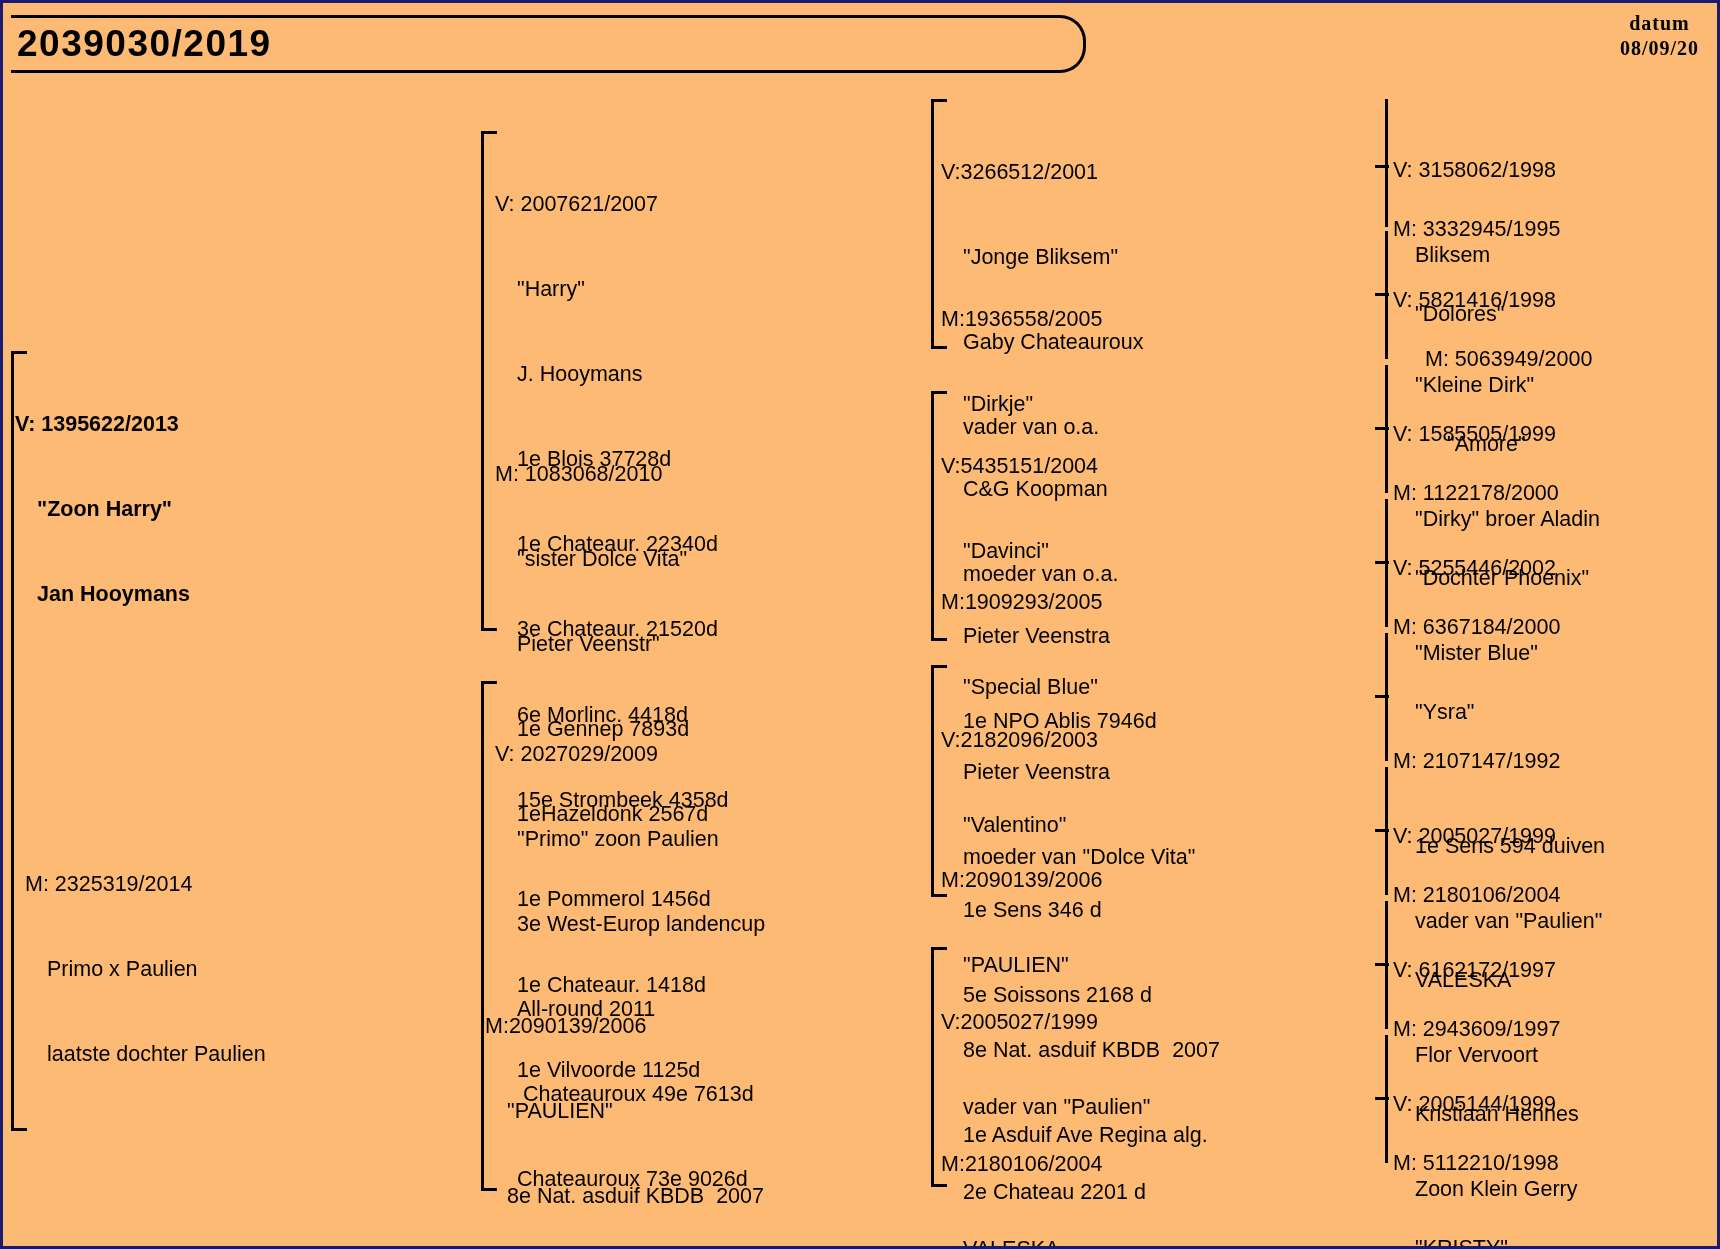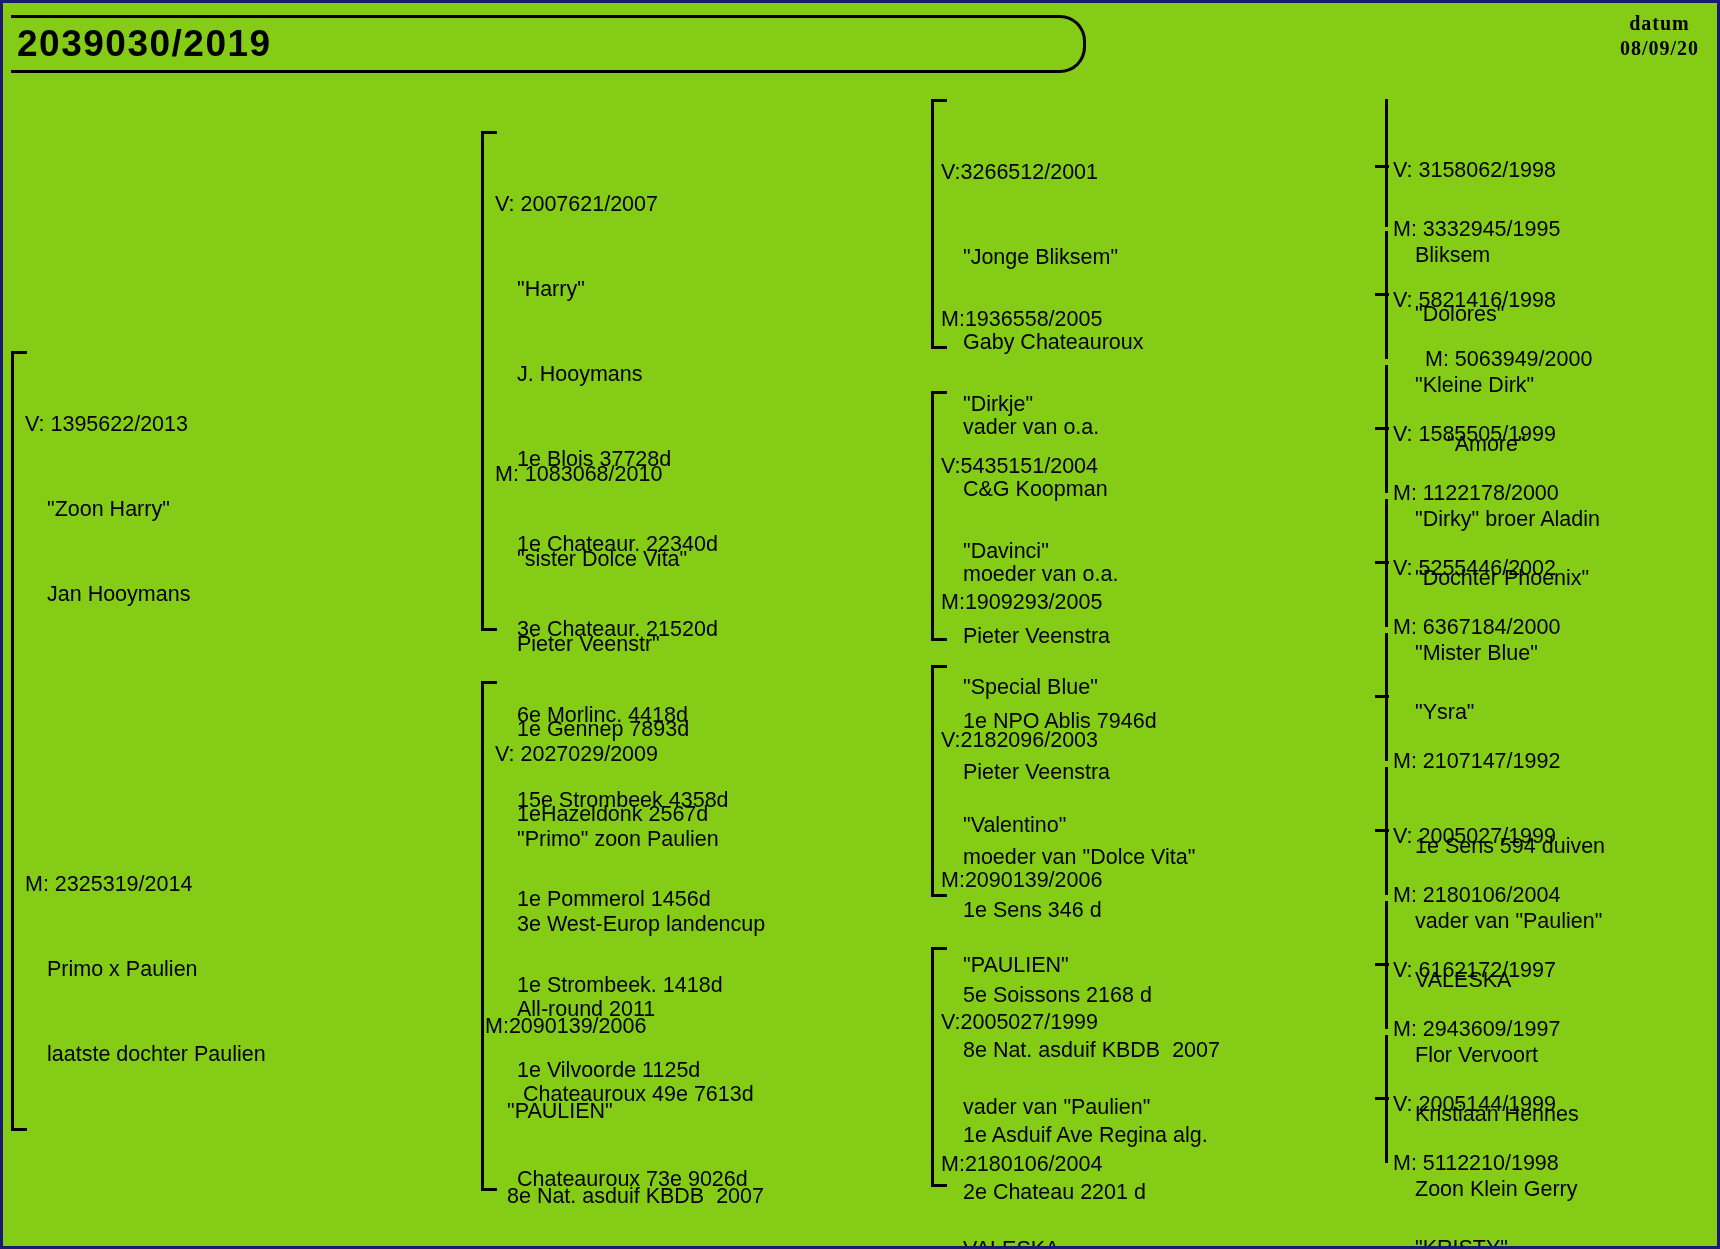--- a/index.html
+++ b/index.html
@@ -4,21 +4,21 @@
 <style>
   html, body {
     margin: 0;
     padding: 0;
     background: #ffffff;
   }
   #page {
     position: relative;
     width: 1720px;
     height: 1249px;
-    background: #84cc16;
+    background: #fdba74;
     font-family: "Liberation Sans", sans-serif;
     color: #000000;
     overflow: hidden;
     box-sizing: border-box;
     border-left: 3px solid #1a1a6e;
     border-right: 3px solid #1a1a6e;
     border-top: 3px solid #1a1a6e;
     border-bottom: 3px solid #1a1a6e;
   }
   
@@ -100,21 +100,21 @@
     <div id="ring-box"></div>
     <div id="ring-number">2039030/2019</div>
     <div id="datum-block">
       <div>datum</div>
       <div>08/09/20</div>
     </div>
   </div>
 
   <div class="bracket" style="left:8px; top:348px; height:780px;"></div>
 
-  <div class="node" style="left:22px; top:350px;">
+  <div class="node" style="left:12px; top:350px;font-weight:bold;">
     <span class="hdr">V: 1395622/2013</span>
     <span class="ln indent">"Zoon Harry"</span>
     <span class="ln indent">Jan Hooymans</span>
   </div>
 
   <div class="node" style="left:22px; top:810px;">
     <span class="hdr">M: 2325319/2014</span>
     <span class="ln indent">Primo x Paulien</span>
     <span class="ln indent">laatste dochter Paulien</span>
   </div>
@@ -134,21 +134,21 @@
     <span class="ln indent">15e Strombeek 4358d</span>
   </div>
 
   <div class="node" style="left:492px; top:400px;">
     <span class="hdr">M: 1083068/2010</span>
     <span class="ln indent">"sister Dolce Vita"</span>
     <span class="ln indent">Pieter Veenstr"</span>
     <span class="ln indent">1e Gennep 7893d</span>
     <span class="ln indent">1eHazeldonk 2567d</span>
     <span class="ln indent">1e Pommerol 1456d</span>
-    <span class="ln indent">1e Strombeek. 1418d</span>
+    <span class="ln indent">1e Chateaur. 1418d</span>
     <span class="ln indent">1e Vilvoorde 1125d</span>
   </div>
 
   <div class="node" style="left:492px; top:680px;">
     <span class="hdr">V: 2027029/2009</span>
     <span class="ln indent">"Primo" zoon Paulien</span>
     <span class="ln indent">3e West-Europ landencup</span>
     <span class="ln indent">All-round 2011</span>
     <span class="ln indent"> Chateauroux 49e 7613d</span>
     <span class="ln indent">Chateauroux 73e 9026d</span>

